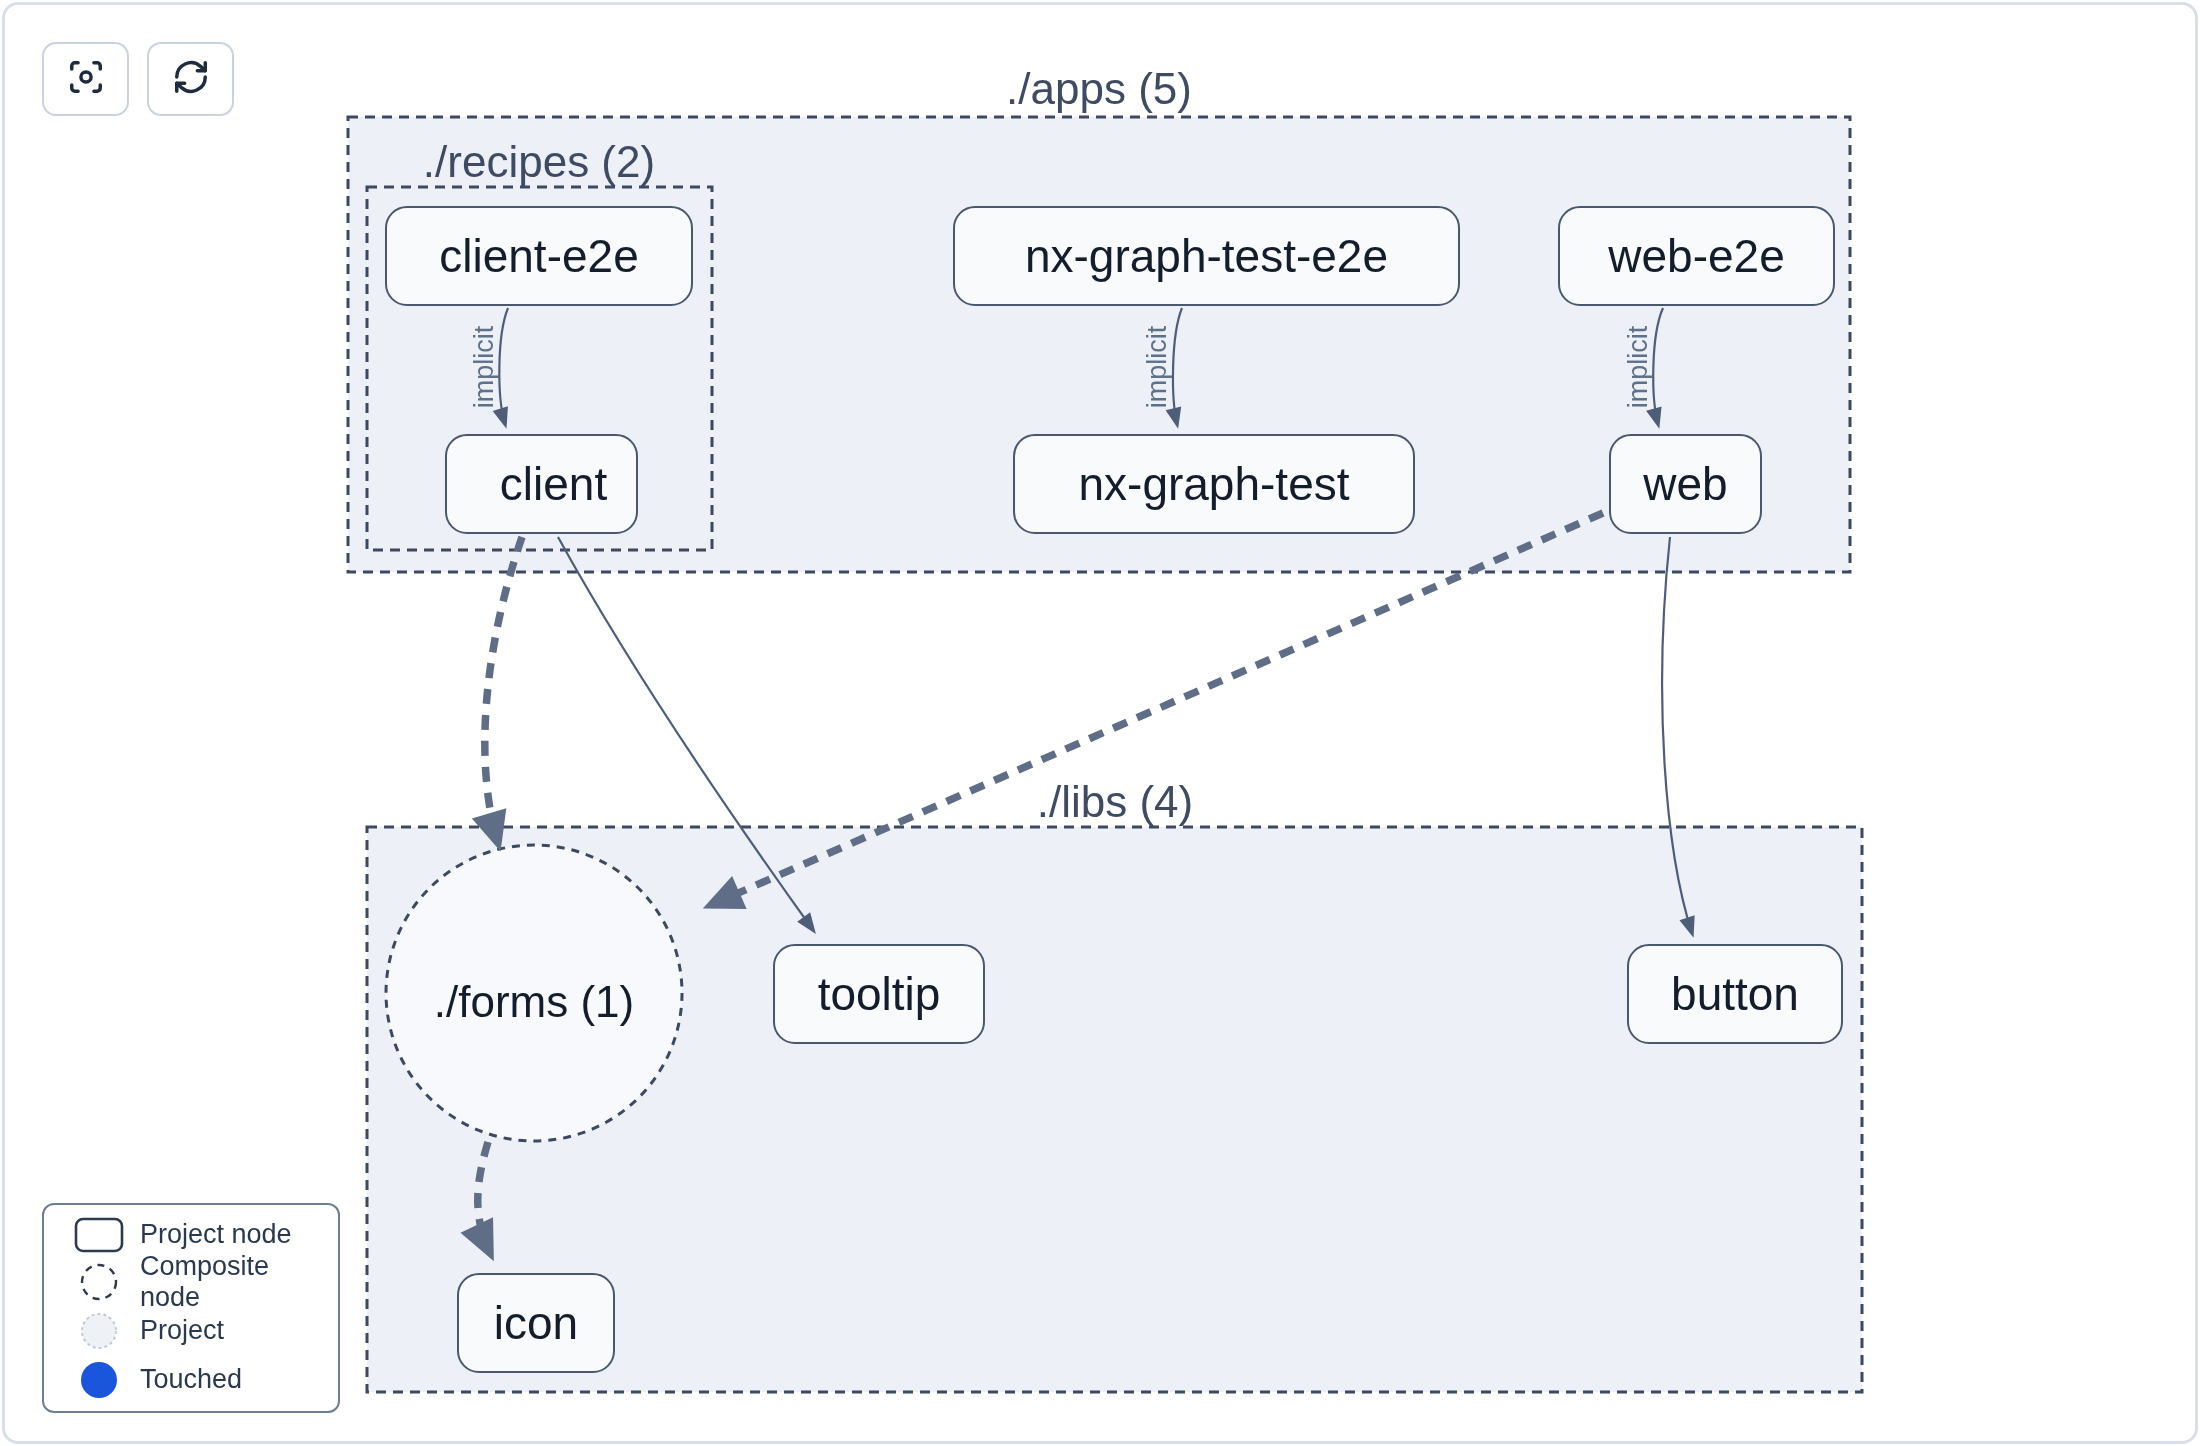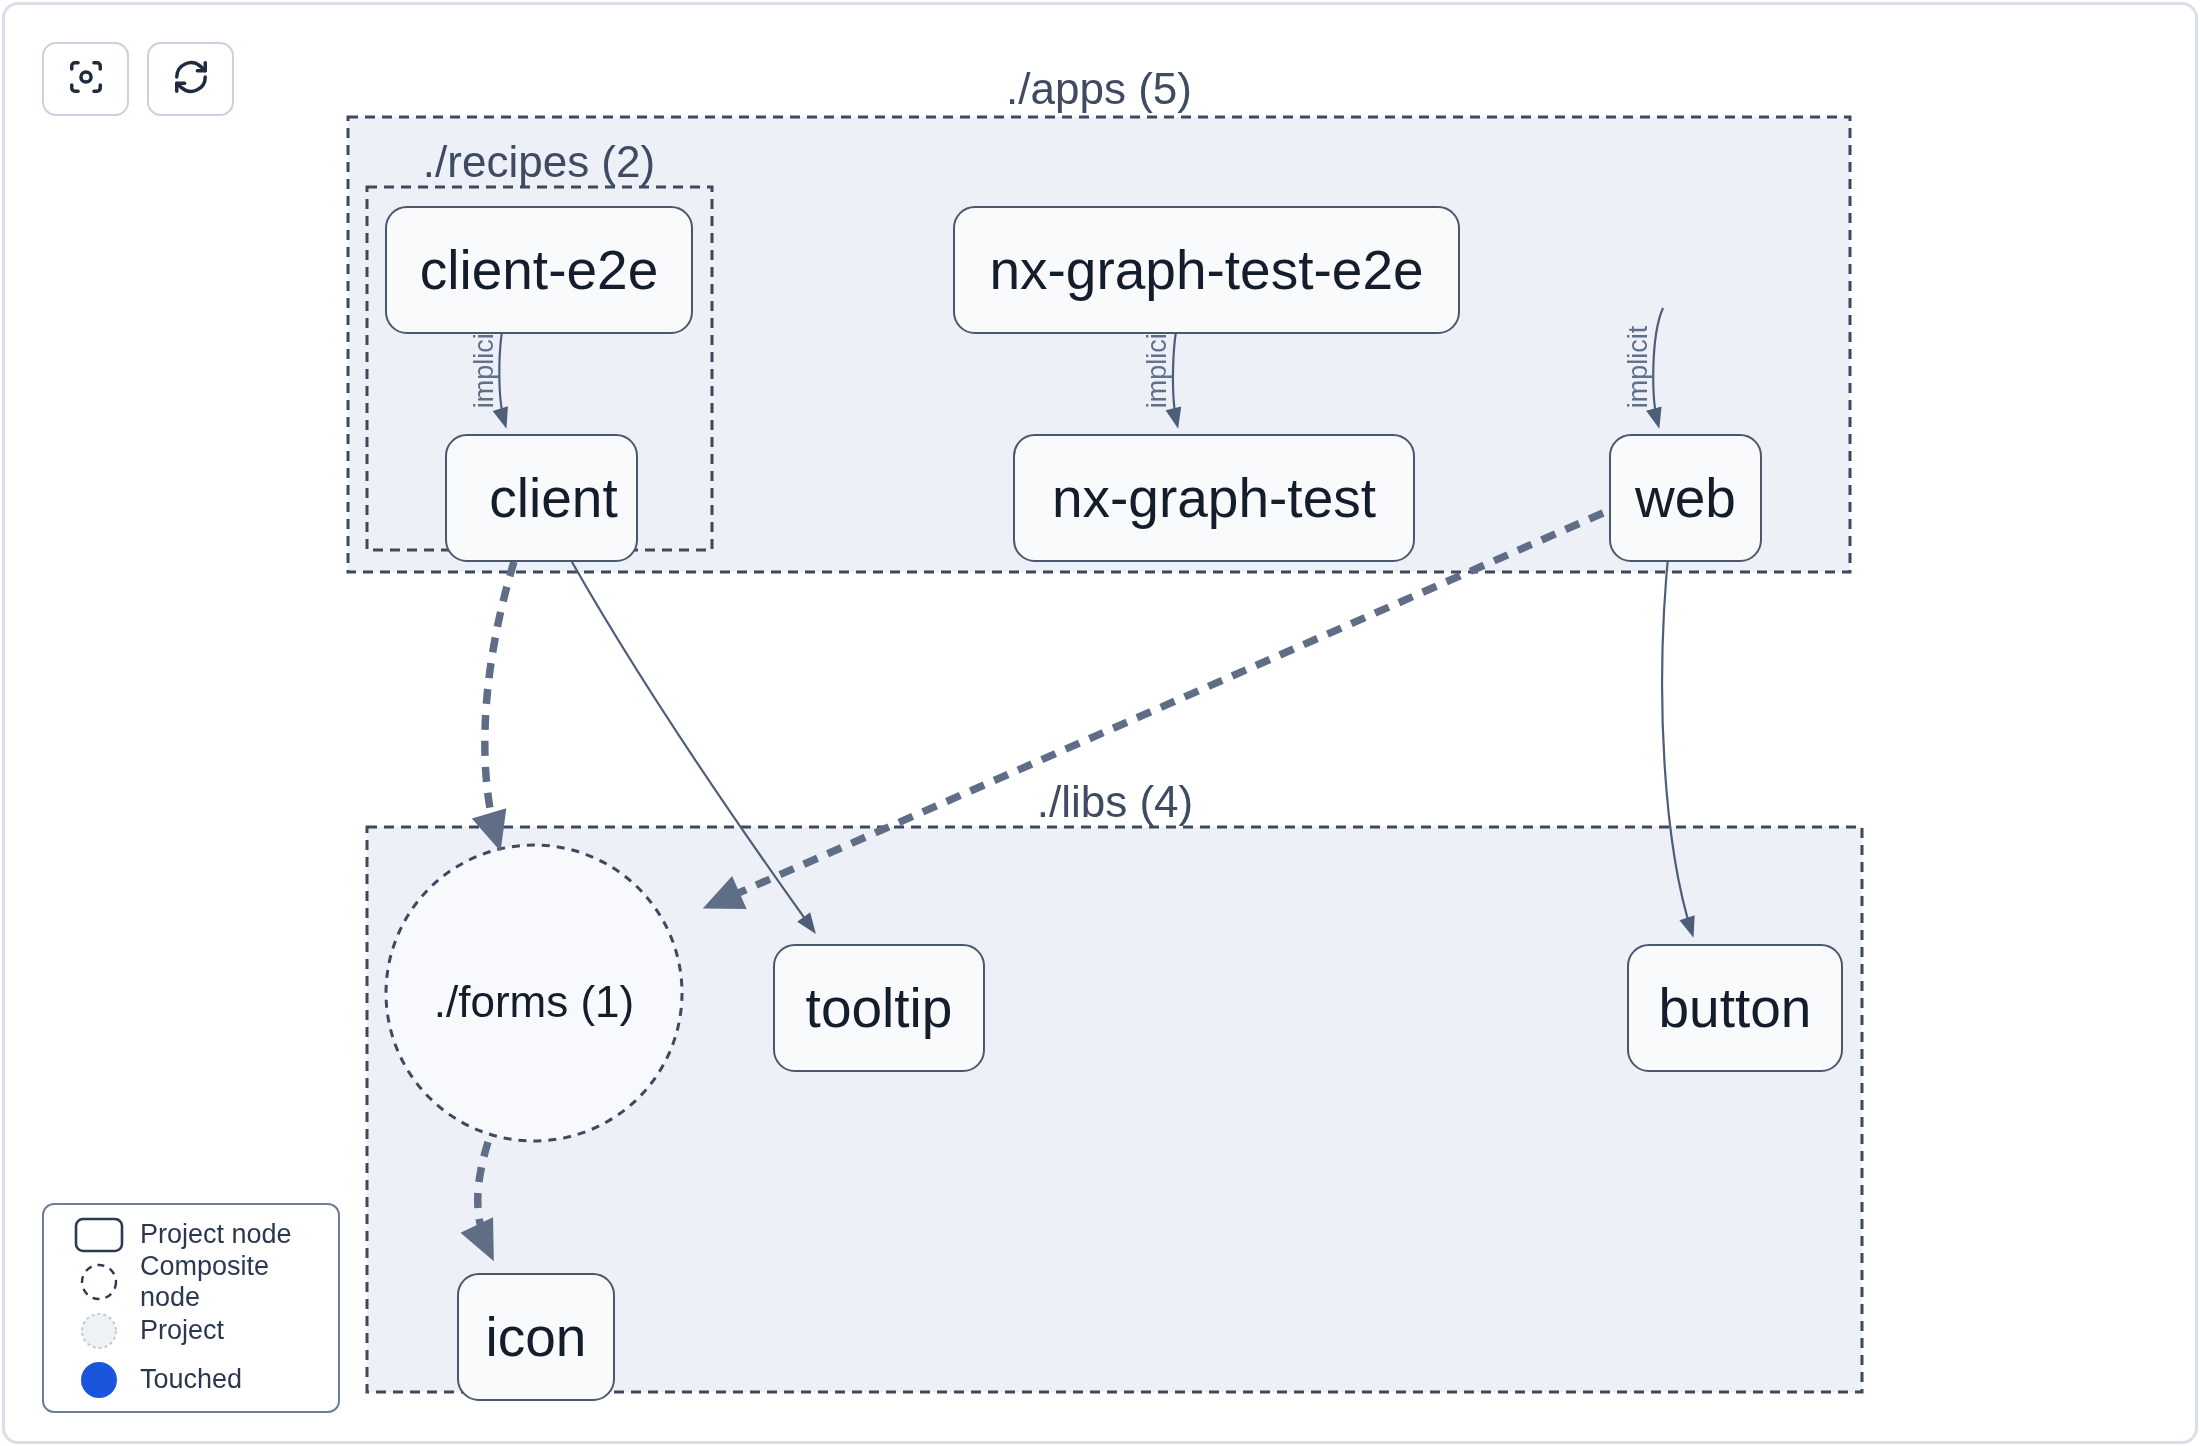--- a/index.html
+++ b/index.html
@@ -16,23 +16,23 @@
   
   #graph-svg{position:absolute;left:0;top:0;width:2200px;height:1446px;}
   .dash-rect{fill:none;stroke:#3d4961;stroke-width:3;stroke-dasharray:10 7;}
   .title{font-size:44px;fill:#3e4b63;text-anchor:middle;}
   .forms-label{font-size:44px;fill:#141d2b;text-anchor:middle;}
   .edge-thin{fill:none;stroke:#4f5e78;stroke-width:2.2;}
   .edge-thick{fill:none;stroke:#5f6e86;stroke-width:7.5;stroke-dasharray:15 11;}
   .edge-label{font-size:27px;fill:#5f7089;text-anchor:middle;}
 
   
-  .node{position:absolute;height:128px;background:#f9fafc;border:2px solid #4a586e;
+  .node{position:absolute;height:100px;background:#f9fafc;border:2px solid #4a586e;
         border-radius:22px;display:flex;align-items:center;justify-content:center;
-        font-size:55px;color:#141d2b;box-sizing:border-box;}
+        font-size:46px;color:#141d2b;box-sizing:border-box;}
   .n-client-e2e{left:380px;top:201px;width:308px;}
   .n-nx-graph-test-e2e{left:948px;top:201px;width:507px;}
   .n-web-e2e{left:1553px;top:201px;width:277px;}
   .n-client{left:440px;top:429px;width:193px;padding-left:24px;}
   .n-nx-graph-test{left:1008px;top:429px;width:402px;}
   .n-web{left:1604px;top:429px;width:153px;}
   .n-tooltip{left:768px;top:939px;width:212px;}
   .n-button{left:1622px;top:939px;width:216px;}
   .n-icon{left:452px;top:1268px;width:158px;}
 
@@ -91,20 +91,21 @@
 
     <text class="edge-label" x="488" y="362" transform="rotate(-90 488 362)">implicit</text>
     <text class="edge-label" x="1161" y="362" transform="rotate(-90 1161 362)">implicit</text>
     <text class="edge-label" x="1642" y="362" transform="rotate(-90 1642 362)">implicit</text>
 
     <text class="forms-label" x="529" y="1012">./forms (1)</text>
   </svg>
 
   <div class="node n-client-e2e">client-e2e</div>
   <div class="node n-nx-graph-test-e2e">nx-graph-test-e2e</div>
+  <div class="node n-web-e2e">web-e2e</div>
   <div class="node n-client">client</div>
   <div class="node n-nx-graph-test">nx-graph-test</div>
   <div class="node n-web">web</div>
   <div class="node n-tooltip">tooltip</div>
   <div class="node n-icon">icon</div>
   <div class="node n-button">button</div>
 
   <div class="toolbar">
     <div class="tb-btn">
       <span>

